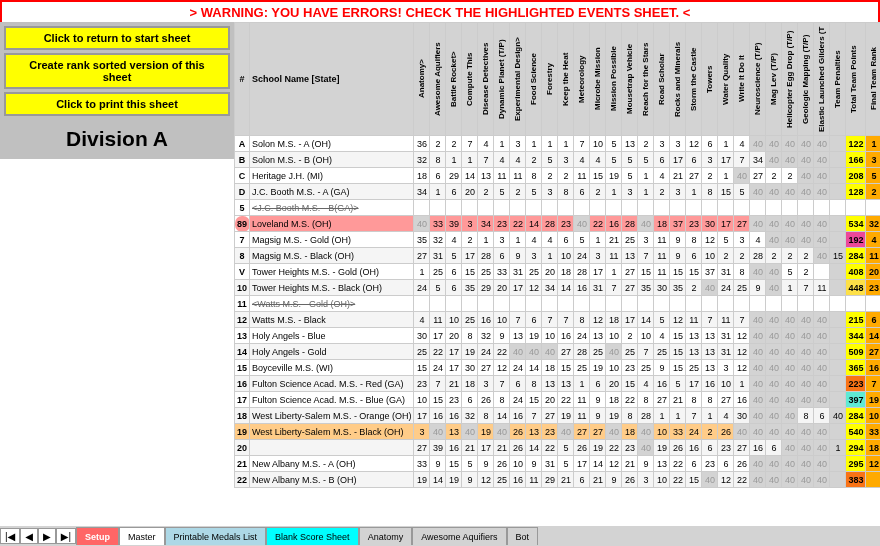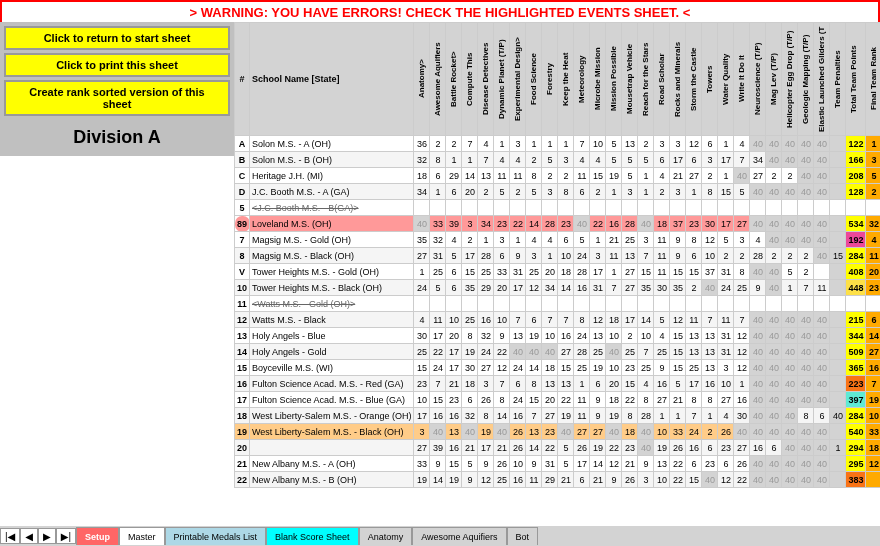--- a/index.html
+++ b/index.html
@@ -35,21 +35,21 @@
       padding: 4px 8px;
       cursor: pointer;
       font-size: 11px;
       font-weight: bold;
       text-align: center;
       width: 100%;
     }
     
     #division-title {
       text-align: center;
-      font-size: 18px;
+      font-size: 21px;
       font-weight: bold;
       margin-top: 4px;
       padding: 4px 0;
     }
     
     
     #main-content {
       position: absolute;
       top: 22px;
       left: 234px;
@@ -138,22 +138,22 @@
   </style>
 </head>
 <body>
 
 <div id="warning-banner">
   <span>&gt; WARNING: YOU HAVE ERRORS! CHECK THE HIGHLIGHTED EVENTS SHEET. &lt;</span>
 </div>
 
 <div id="left-panel">
   <button class="action-btn">Click to return to start sheet</button>
+  <button class="action-btn">Create rank sorted version of this sheet</button>
   <button class="action-btn">Click to print this sheet</button>
-  <button class="action-btn">Create rank sorted version of this sheet</button>
   <div id="division-title">Division A</div>
 </div>
 
 <div id="main-content">
   <table id="data-table">
     <thead>
       <tr>
         <th class="header-gray" style="font-size:9px;">#</th>
         <th class="header-gray school-name" style="font-size:9px;">School Name [State]</th>
         <th class="header-gray">

